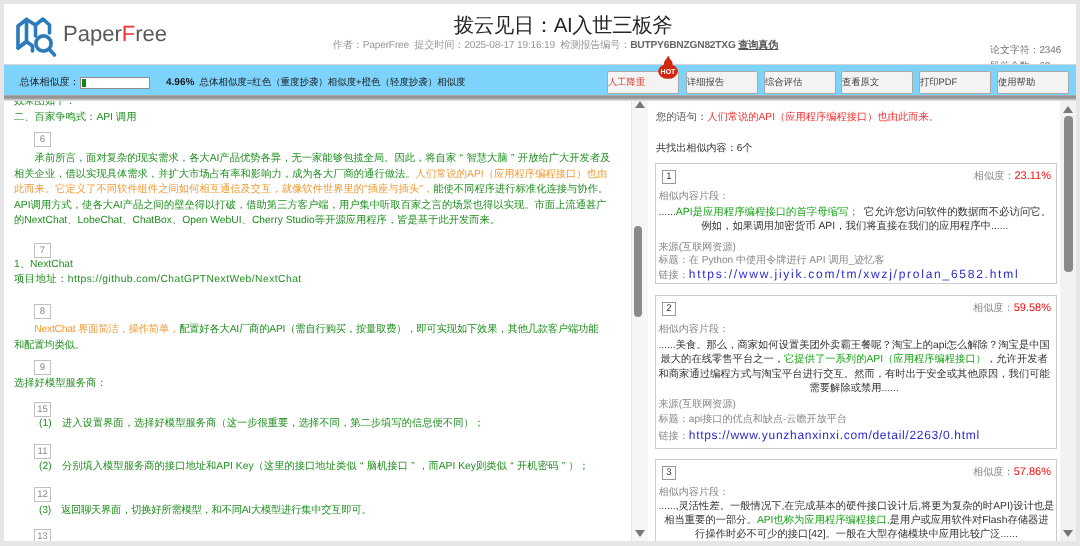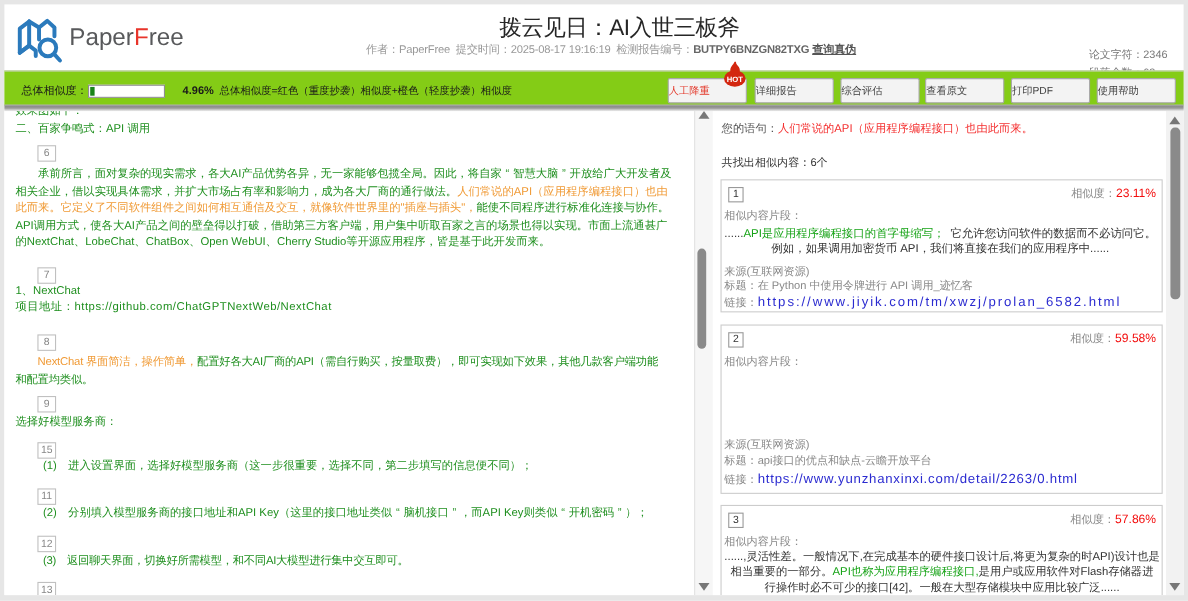--- a/index.html
+++ b/index.html
@@ -8,21 +8,21 @@
 .abs { position:absolute; }
 
 #logo-txt { position:absolute; left:59px; top:17px; font-size:22px; color:#58595b; }
 #logo-txt .f { color:#e8342a; }
 #title { position:absolute; left:23px; top:8px; width:1072px; text-align:center; font-size:20.5px; letter-spacing:-0.5px; color:#262626; }
 #meta { position:absolute; left:15.5px; top:35px; width:1072px; text-align:center; font-size:10.2px; letter-spacing:-0.2px; color:#999; line-height:14px; }
 #meta b { color:#666; }
 #meta .check { color:#555; font-weight:bold; text-decoration:underline; }
 #stats { position:absolute; left:986px; top:4px; font-size:9.9px; color:#777; line-height:15.7px; white-space:nowrap;margin-top:35px; }
 
-#toolbar { position:absolute; left:0; top:60px; width:1072px; height:32px; background:#84cc16; border-top:1px solid #d4d4d4; }
+#toolbar { position:absolute; left:0; top:60px; width:1072px; height:32px; background:#7dd3fc; border-top:1px solid #d4d4d4; }
 #shadow { position:absolute; left:0; top:91px; width:1072px; height:6px; z-index:5; background:linear-gradient(#b2b2b2,#8e8e8e 30%,#9a9a9a 55%,#cfcfcf 82%,#ececec); }
 #simlabel { position:absolute; left:15.5px; top:11px; font-size:10px; line-height:14px; color:#1a1a1a; }
 #simbar { position:absolute; left:76px; top:12px; width:70px; height:12px; background:#fff; border:1px solid #8f8f8f; }
 #simbar i { position:absolute; left:1px; top:1px; width:4px; height:8px; background:#188418; }
 #simtext { position:absolute; left:162px; top:11px; font-size:9.45px; line-height:14px; color:#1a1a1a; }
 .btn { position:absolute; top:6px; width:72px; height:23px; background:#f3f3f3; border:1px solid #a9a9a9; border-radius:2px; font-size:9.3px; color:#404040; text-align:left; line-height:21px; }
 .btn.red { color:#e3392b; }
 
 #leftpanel { position:absolute; left:0; top:97px; width:627px; height:440px; background:#fff; overflow:hidden; }
 #lsb { position:absolute; left:627px; top:92px; width:17px; height:445px; background:#f6f6f6; border-left:1px solid #e3e3e3; }
@@ -124,20 +124,21 @@
       <div class="rline" style="top:42px;font-size:10.4px"><span class="black">......</span><span class="gg">API是应用程序编程接口的首字母缩写；</span><span class="black"> 它允许您访问软件的数据而不必访问它。</span><br><span class="black">例如，如果调用加密货币 API，我们将直接在我们的应用程序中......</span></div>
       <div class="rline clabel" style="top:77px">来源(互联网资源)</div>
       <div class="rline clabel" style="top:90px">标题：在 Python 中使用令牌进行 API 调用_迹忆客</div>
       <div class="rline" style="top:103px"><span class="clabel">链接：</span><span class="link" style="letter-spacing:1.75px">https://www.jiyik.com/tm/xwzj/prolan_6582.html</span></div>
     </div>
 
     <div class="card" style="top:193.5px;height:154px">
       <div class="cnum">2</div>
       <div class="sim">相似度：<b>59.58%</b></div>
       <div class="rline clabel" style="top:27px">相似内容片段：</div>
+      <div class="rline black" style="top:43.5px;line-height:14.4px;font-size:10.3px">......美食。那么，商家如何设置美团外卖霸王餐呢？淘宝上的api怎么解除？淘宝是中国<br>最大的在线零售平台之一，<span class="gg">它提供了一系列的API（应用程序编程接口）</span>，允许开发者<br>和商家通过编程方式与淘宝平台进行交互。然而，有时出于安全或其他原因，我们可能<br>需要解除或禁用......</div>
       <div class="rline clabel" style="top:102px">来源(互联网资源)</div>
       <div class="rline clabel" style="top:117px">标题：api接口的优点和缺点-云瞻开放平台</div>
       <div class="rline" style="top:132px"><span class="clabel">链接：</span><span class="link" style="letter-spacing:0.7px">https://www.yunzhanxinxi.com/detail/2263/0.html</span></div>
     </div>
 
     <div class="card" style="top:357.8px;height:110px">
       <div class="cnum">3</div>
       <div class="sim">相似度：<b>57.86%</b></div>
       <div class="rline clabel" style="top:26px">相似内容片段：</div>
       <div class="rline black" style="top:40px;font-size:10.3px">......,灵活性差。一般情况下,在完成基本的硬件接口设计后,将更为复杂的时API)设计也是<br>相当重要的一部分。<span class="gg">API也称为应用程序编程接口,</span>是用户或应用软件对Flash存储器进<br>行操作时必不可少的接口[42]。一般在大型存储模块中应用比较广泛......</div>

